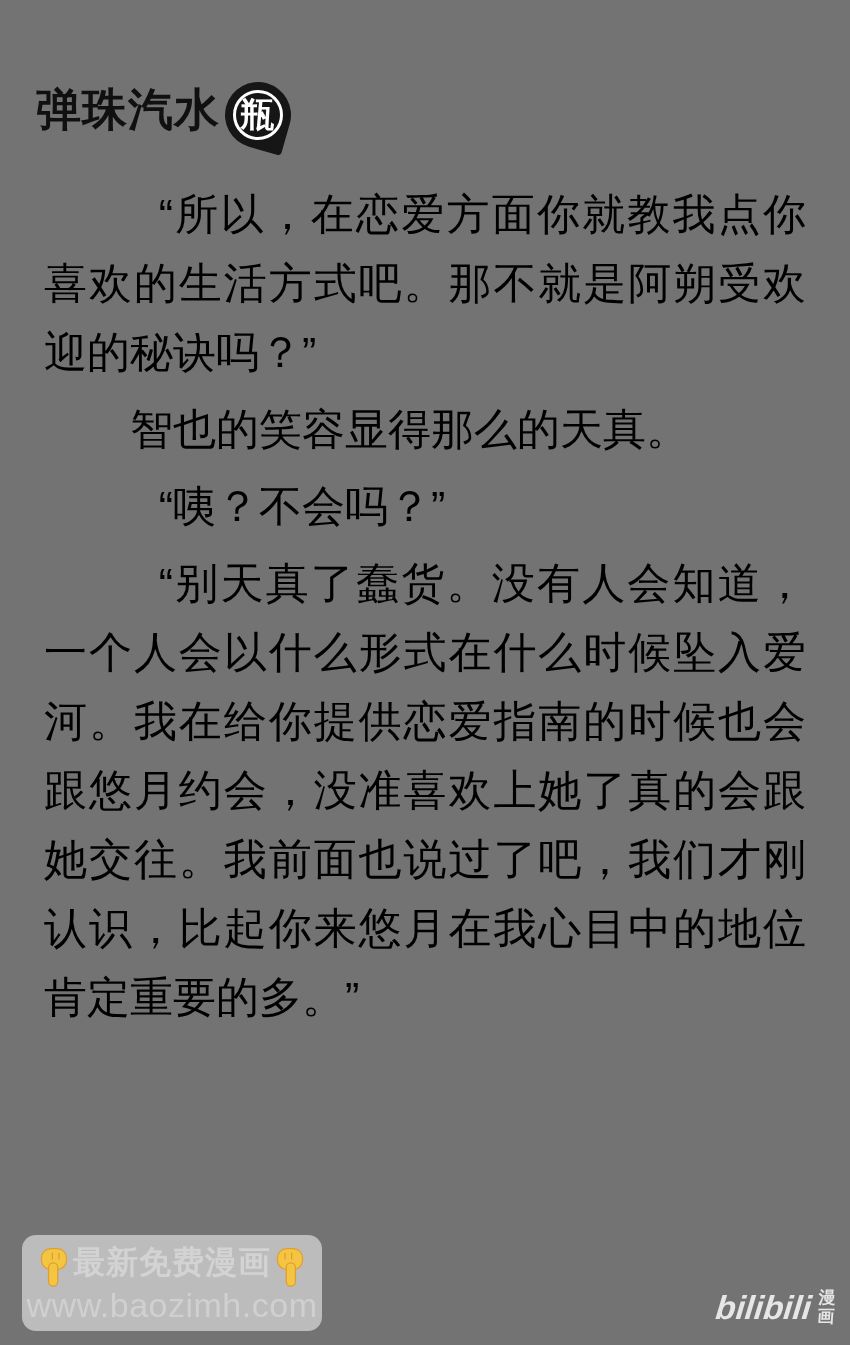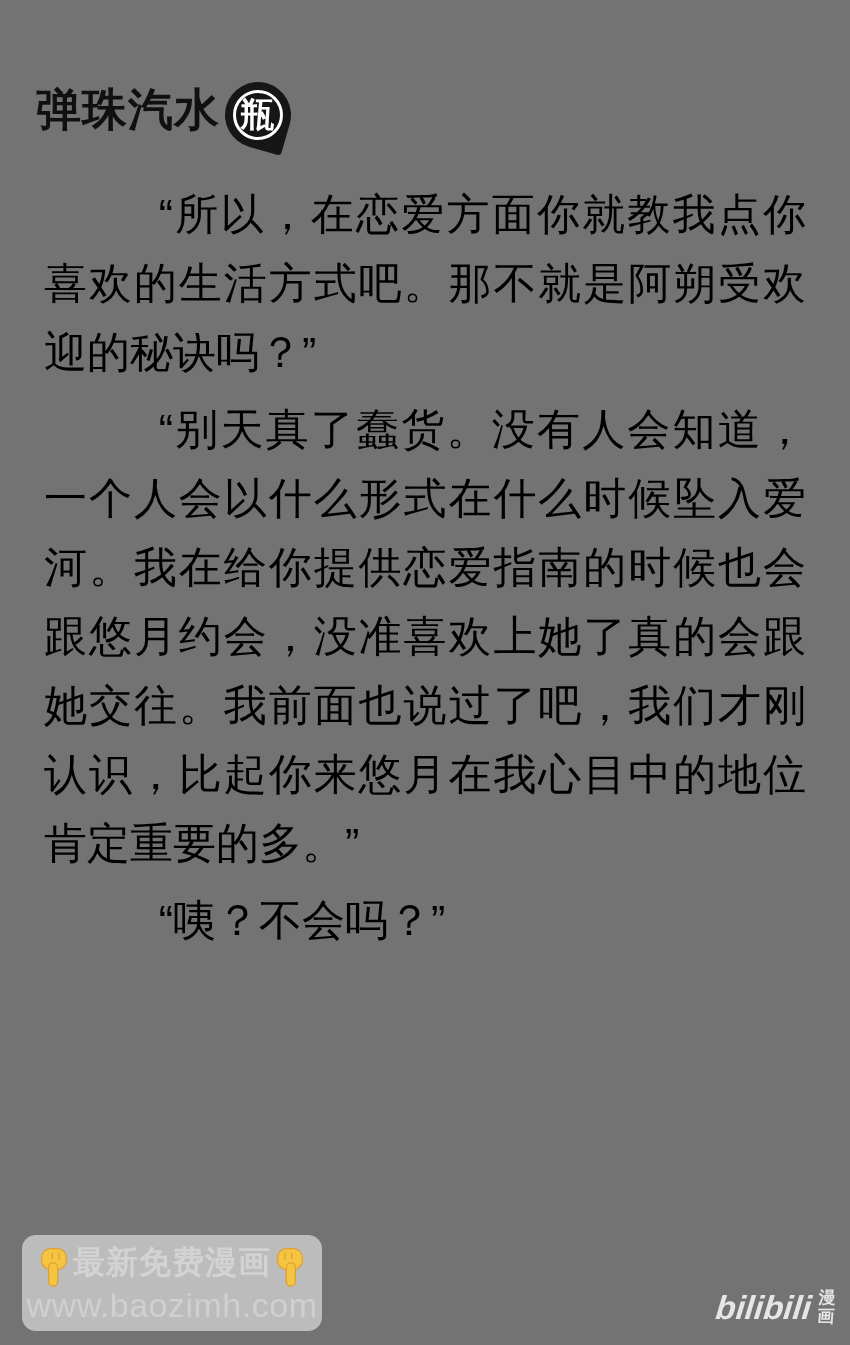--- a/index.html
+++ b/index.html
@@ -159,22 +159,23 @@
     <span class="badge">
       <span class="badge-shape"></span>
       <span class="badge-ring">
         <span class="badge-char">瓶</span>
       </span>
     </span>
   </div>
 
   <div class="content">
     <p class="cjk-quotes"><span class="fw-open">“</span>所以，在恋爱方面你就教我点你喜欢的生活方式吧。那不就是阿朔受欢迎的秘诀吗？<span class="fw-close">”</span></p>
+    <p class="cjk-quotes">智也的笑容显得那么的天真。</p>
+    <p class="cjk-quotes"><span class="fw-open">“</span>咦？不会吗？<span class="fw-close">”</span></p>
     <p class="cjk-quotes"><span class="fw-open">“</span>别天真了蠢货。没有人会知道，一个人会以什么形式在什么时候坠入爱河。我在给你提供恋爱指南的时候也会跟悠月约会，没准喜欢上她了真的会跟她交往。我前面也说过了吧，我们才刚认识，比起你来悠月在我心目中的地位肯定重要的多。<span class="fw-close">”</span></p>
-    <p class="cjk-quotes"><span class="fw-open">“</span>咦？不会吗？<span class="fw-close">”</span></p>
   </div>
 
   <div class="watermark-box">
     <div class="wm-row1">
       <svg class="hand-icon mirrored" width="30" height="42" viewBox="0 0 36 50">
         <g fill="#f4c542" stroke="#df9e30" stroke-width="1.5">
           <rect x="3" y="3" width="30" height="25" rx="11"></rect>
           <rect x="13.5" y="20" width="11" height="28" rx="5.5"></rect>
         </g>
         <line x1="12" y1="8" x2="12" y2="16" stroke="#df9e30" stroke-width="1.5"></line>

